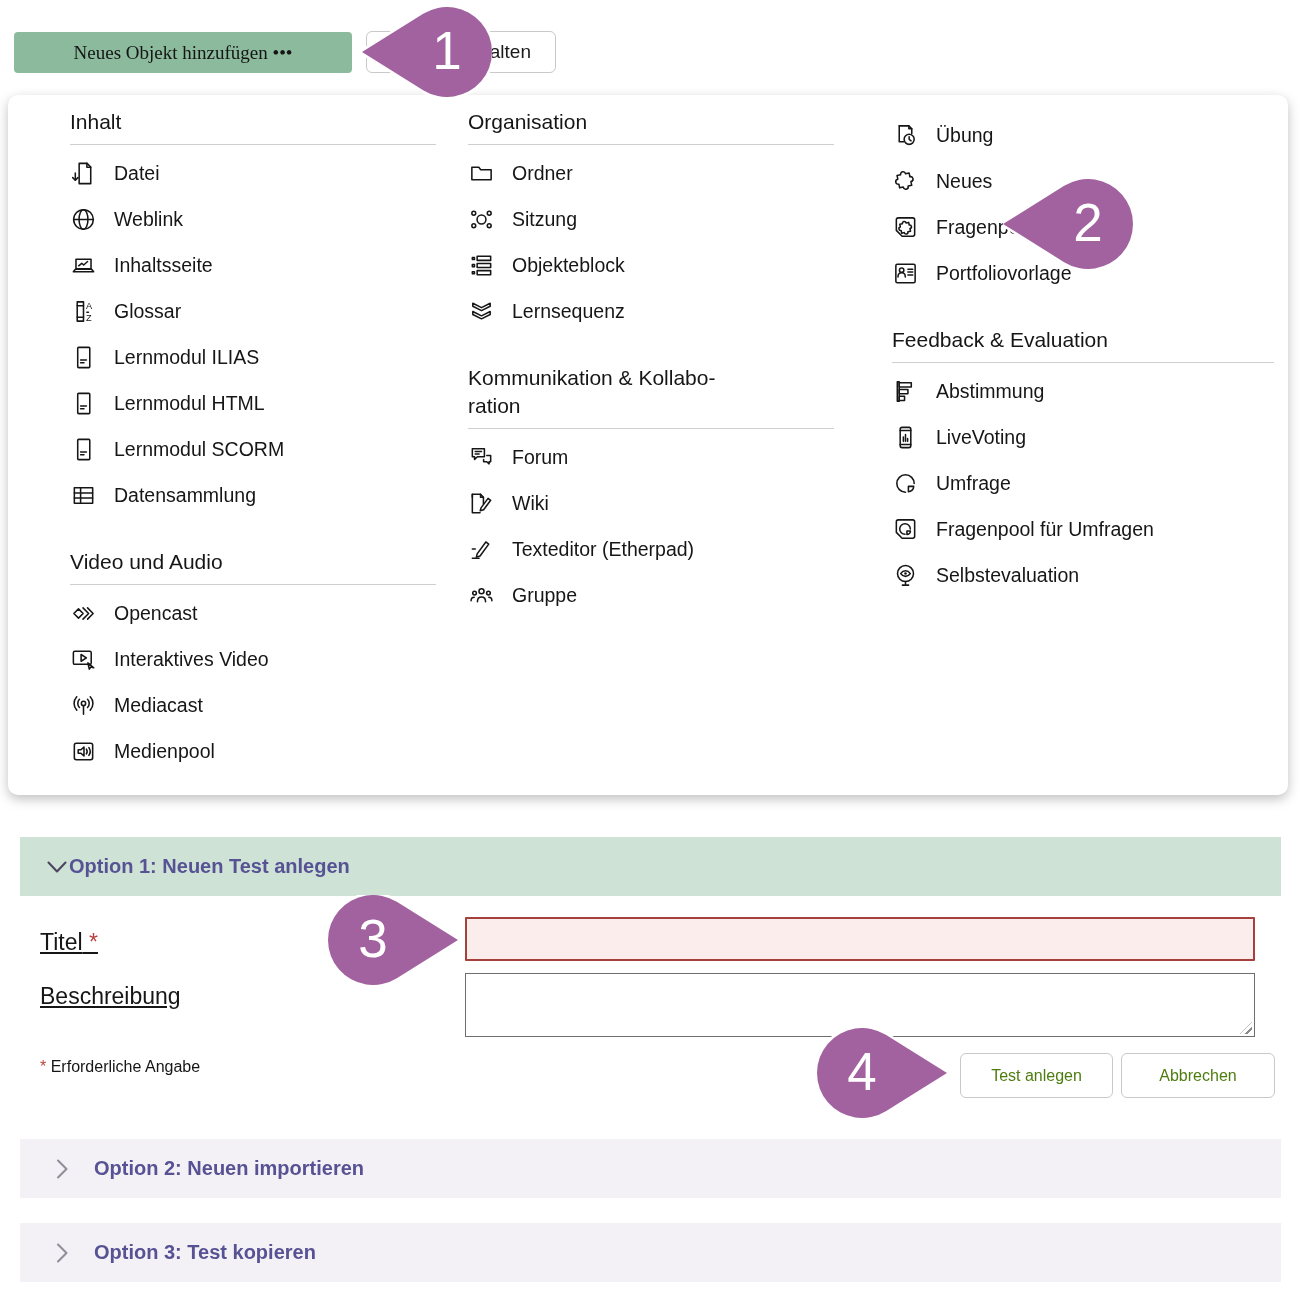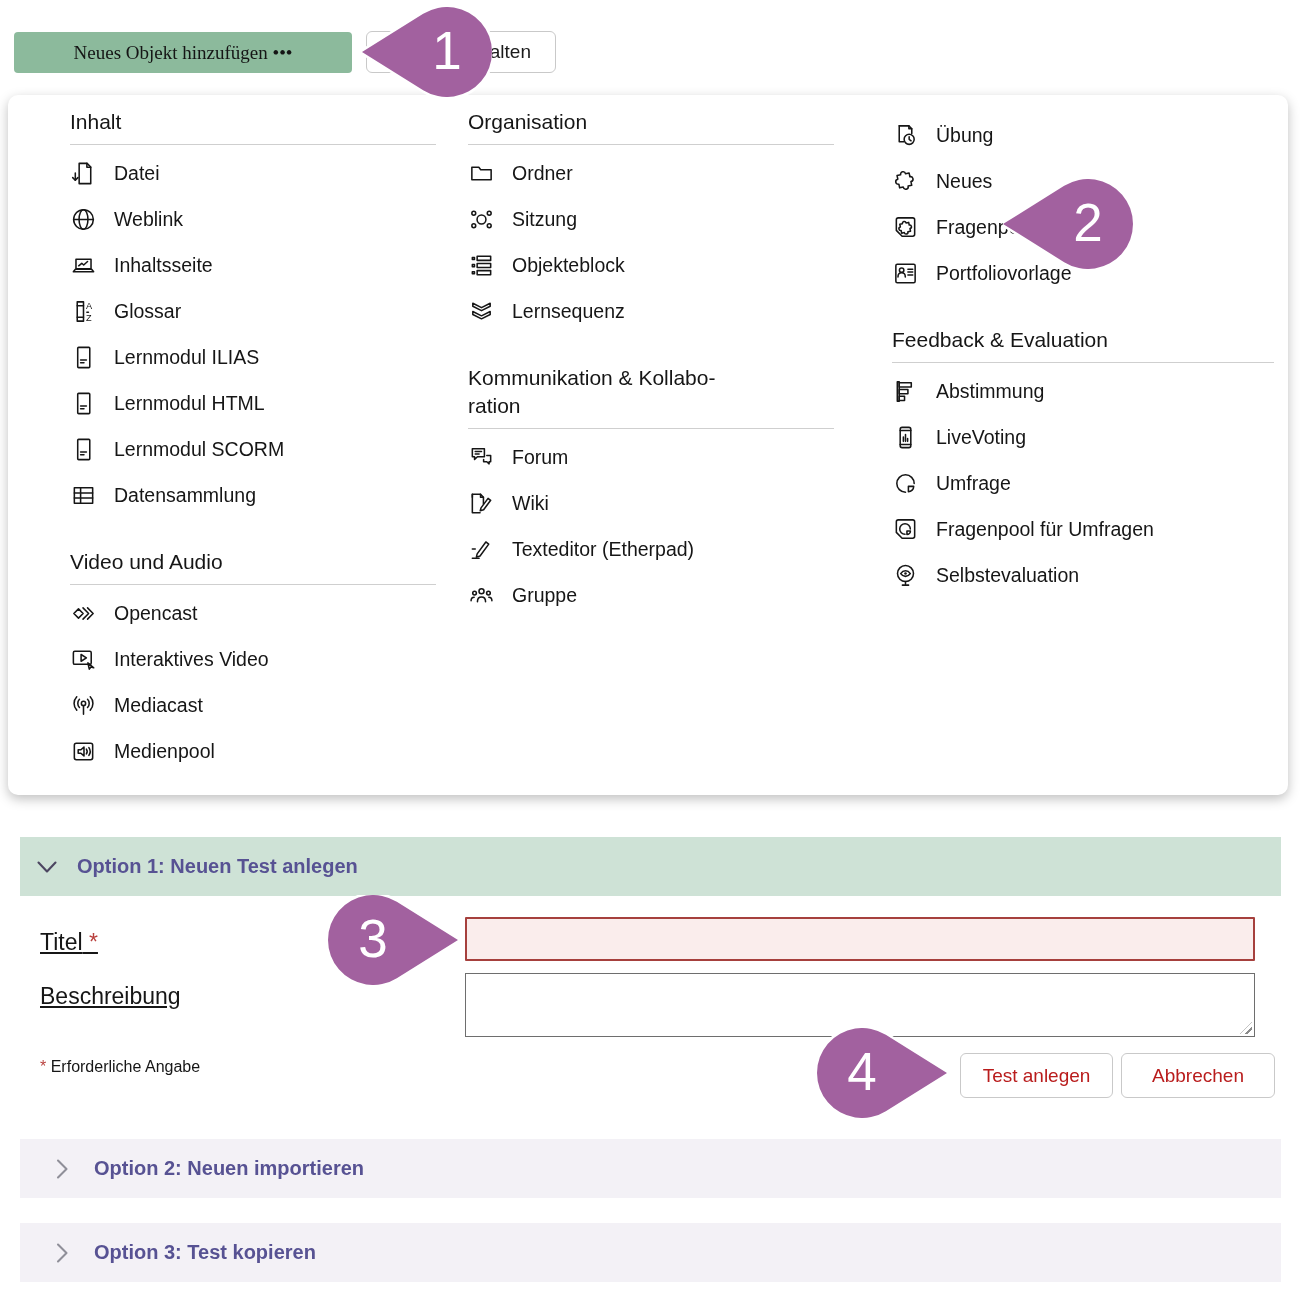--- a/index.html
+++ b/index.html
@@ -35,39 +35,39 @@
   .badge{position:absolute;width:130px;height:90px;z-index:50;pointer-events:none;}
   .badge svg{position:absolute;left:0;top:0;}
   .badge-right svg{transform:scaleX(-1);}
   .badge-num{position:absolute;top:0;height:90px;width:90px;line-height:88px;text-align:center;
     color:#fff;font-size:53px;}
   .badge-left  .badge-num{left:40px;}
   .badge-right .badge-num{left:0px;}
 
   
   .acc-bar{position:absolute;left:20px;width:1261px;height:59px;display:flex;align-items:center;
-    gap:18px;padding-left:15px;box-sizing:border-box;cursor:pointer;}
+    padding-left:25px;box-sizing:border-box;cursor:pointer;}
   .acc-open{background:#cee2d6;top:837px;}
   .acc-2{background:#f3f1f6;top:1139px;padding-left:30px;gap:20px;}
   .acc-3{background:#f3f1f6;top:1223px;padding-left:30px;gap:20px;}
   .acc-title{font-size:20px;font-weight:bold;color:#575293;}
 
   .form-label{position:absolute;left:40px;font-size:23px;color:#161616;text-decoration:underline;}
   .req-star{color:#b9413e;}
   .input-error{position:absolute;left:465px;top:917px;width:790px;height:44px;box-sizing:border-box;
     background:#faedec;border:2px solid #a6403d;border-radius:1px;font-family:inherit;font-size:18px;padding:0 10px;}
   .ta-wrap{position:absolute;left:465px;top:973px;width:790px;height:64px;}
   .ta-wrap textarea{width:100%;height:100%;box-sizing:border-box;border:1px solid #6e6e6e;
     background:#fff;resize:none;font-family:inherit;font-size:18px;padding:6px 10px;}
   .ta-grip{position:absolute;right:3px;bottom:3px;width:12px;height:12px;
     background:repeating-linear-gradient(135deg,transparent 0 3px,#8a8a8a 3px 4.5px);
     clip-path:polygon(100% 0,100% 100%,0 100%);cursor:ns-resize;}
   .footnote{position:absolute;left:40px;top:1058px;font-size:16px;color:#161616;}
   .btn-plain{position:absolute;top:1053px;height:45px;background:#fff;border:1px solid #c9c9c9;
-    border-radius:6px;font-family:inherit;font-size:19px;color:#b91c1c;cursor:pointer;}
+    border-radius:6px;font-family:inherit;font-size:16px;color:#4d7c0f;cursor:pointer;}
   .btn-submit{left:960px;width:153px;}
   .btn-cancel{left:1121px;width:154px;}
   .chev{flex:0 0 auto;display:flex;}
 </style>
 </head>
 <body>
 
 <div id="stage">
 
   <button class="btn-green">Neues Objekt hinzufügen •••</button>

